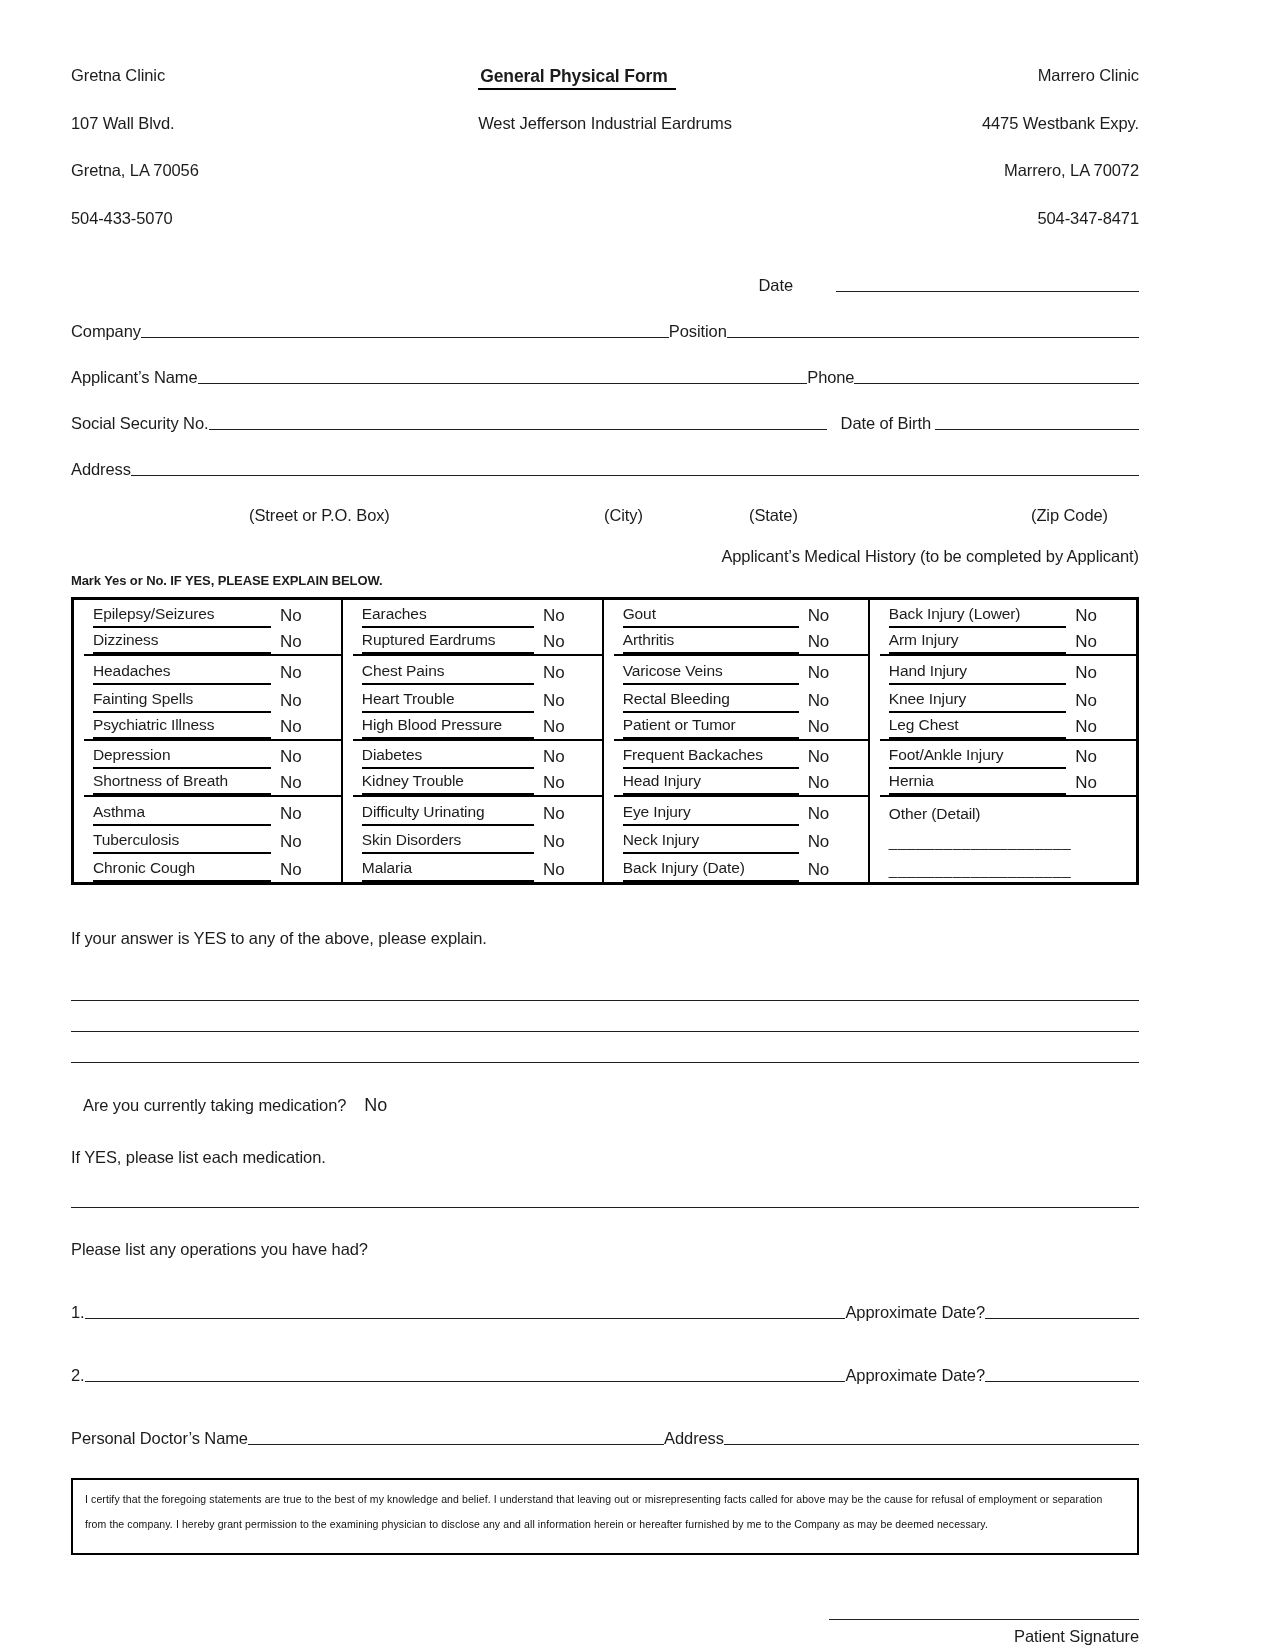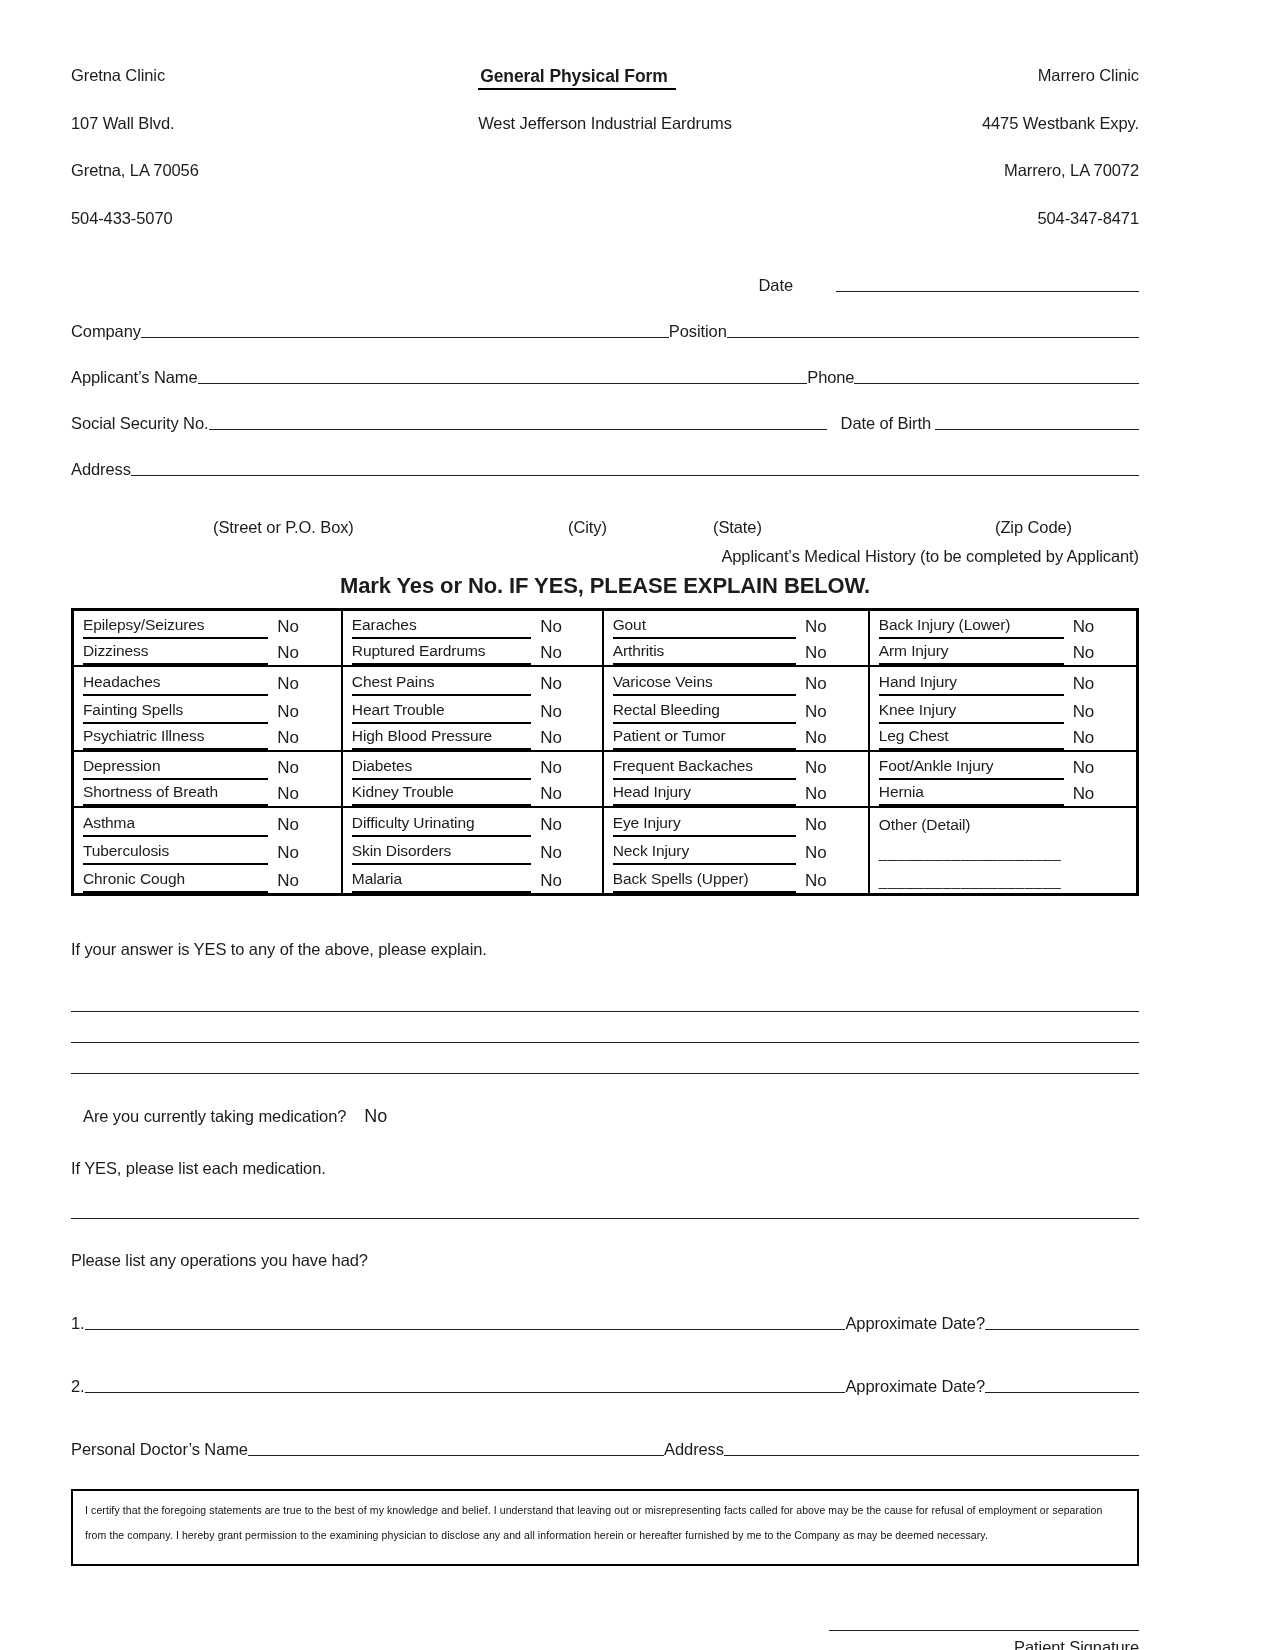--- a/index.html
+++ b/index.html
@@ -33,30 +33,30 @@
   .f399{flex:399 1 0;}
   .f585{flex:585 1 0;}
   .f273{flex:273 1 0;}
   .f568{flex:568 1 0;margin-right:14px;}
   .f722{flex:722 1 0;}
   .f390{flex:390 1 0;}
   .f389{flex:389 1 0;}
   .gap14{margin-left:4px;}
   
   .hints{position:relative;height:22px;margin-top:22px;font-size:16.5px;}
-  .hints span{position:absolute;top:17px;white-space:nowrap;}
+  .hints span{position:absolute;top:5px;white-space:nowrap;margin-left:36px;}
   .h-street{left:142px;} .h-city{left:497px;} .h-state{left:642px;} .h-zip{left:924px;}
   
   .hist-title{text-align:right;font-weight:normal;margin-top:24px;font-size:16.5px;}
-  .hist-instr{text-align:center;font-weight:bold;margin-top:7px;font-size:22px;}
+  .hist-instr{font-weight:bold;margin-top:7px;font-size:13px;}
   .hist-table{
     margin-top:9px;border:3px solid #000;
     display:grid;grid-template-columns:1fr 0.97fr 0.99fr 0.99fr;
   }
-  .hist-col{border-right:2.5px solid #000;}
+  .hist-col{border-right:2.5px solid #000;padding-left:10px;}
   .hist-col:last-child{border-right:none;}
   .hist-row{display:flex;align-items:flex-end;height:28.2px;box-sizing:border-box;padding:0 4px 0 9px;}
   .hist-row.rule{border-bottom:2.5px solid #000;}
   .hist-label{
     flex:0 0 73%;border-bottom:2.2px solid #000;
     font-size:15.5px;line-height:25px;white-space:nowrap;
   }
   .hist-label.nou{border-bottom:none;}
   .hist-label.blank{letter-spacing:0.5px;}
   .hist-answer{font-size:17px;line-height:25px;padding-left:9px;}
@@ -261,21 +261,21 @@
         </div>
         <div class="hist-row">
           <span class="hist-label">Eye Injury</span>
           <span class="hist-answer">No</span>
         </div>
         <div class="hist-row">
           <span class="hist-label">Neck Injury</span>
           <span class="hist-answer">No</span>
         </div>
         <div class="hist-row">
-          <span class="hist-label">Back Spells (Upper)</span>
+          <span class="hist-label">Back Injury (Date)</span>
           <span class="hist-answer">No</span>
         </div>
       </div>
       <div class="hist-col">
         <div class="hist-row">
           <span class="hist-label">Back Injury (Lower)</span>
           <span class="hist-answer">No</span>
         </div>
         <div class="hist-row rule">
           <span class="hist-label">Arm Injury</span>

